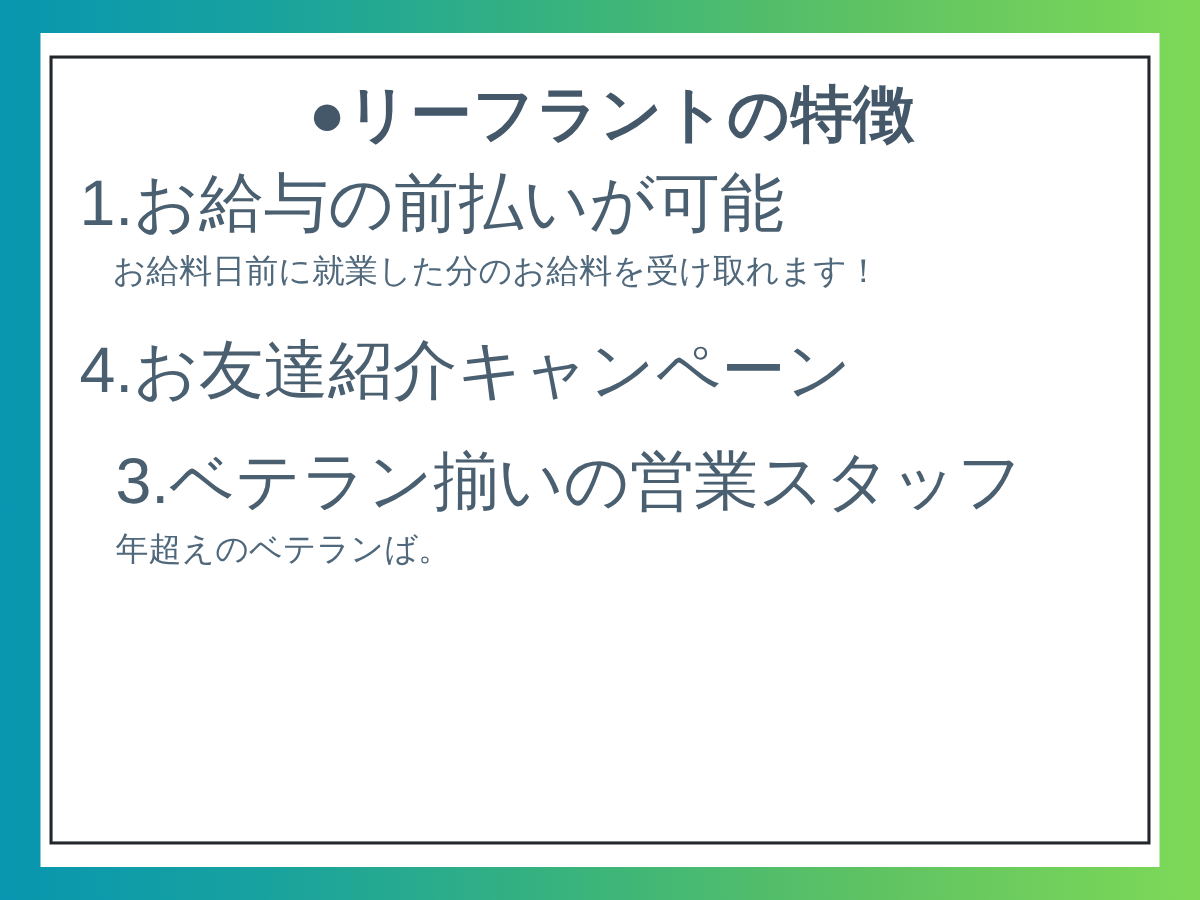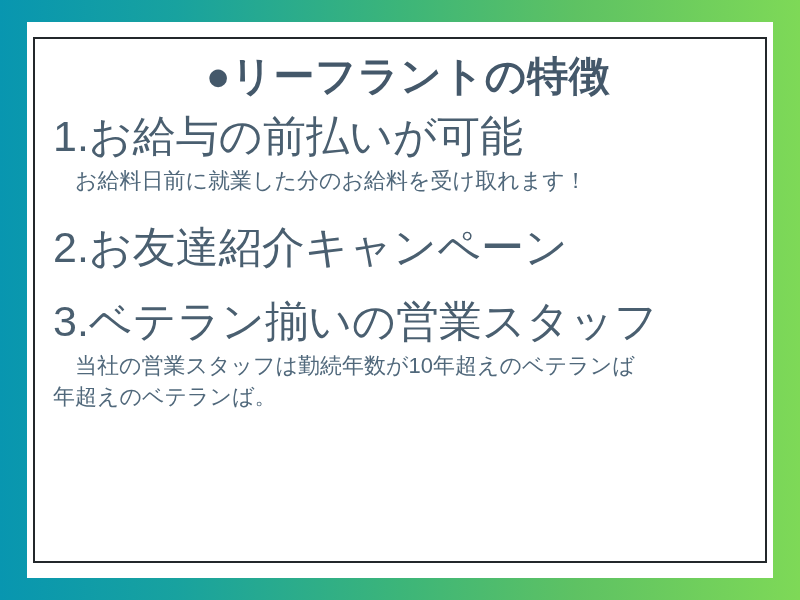--- a/index.html
+++ b/index.html
@@ -81,21 +81,21 @@
     margin: 0;
     padding: 0;
     list-style: none;
   }
 
   .item {
     padding: 0 0 0 20px;
   }
   .item-1 { margin-top: 12px; }
   .item-2 { margin-top: 24px; }
-  .item-3 { margin-top: 22px; }
+  .item-3 { margin-top: 22px; margin-left: 24px; }
 
   .item-head {
     font-size: 43px;
     font-weight: 400;
     line-height: 1.22;
     color: #4a5f70;
     white-space: nowrap;
   }
 
   .item-body {
@@ -136,25 +136,24 @@
     <h1 class="deck-title">●リーフラントの特徴</h1>
 
     <ul class="items" id="items-list">
         <li class="item item-1">
           <div class="item-head">1.お給与の前払いが可能</div>
           <div class="item-body">
             <div class="body-line indent"><span>お給料日前に就業した分のお給料を受け取れます！</span></div>
           </div>
         </li>
         <li class="item item-2">
-          <div class="item-head">2.お友達紹介キャンペーン</div>
+          <div class="item-head">4.お友達紹介キャンペーン</div>
         </li>
         <li class="item item-3">
           <div class="item-head">3.ベテラン揃いの営業スタッフ</div>
           <div class="item-body">
-            <div class="body-line indent"><span>当社の営業スタッフは勤続年数が10年超えのベテランば</span></div>
             <div class="body-line"><span>年超えのベテランば。</span></div>
           </div>
         </li>
       </ul>
 
   </div>
 </div>
 
 </body></html>

